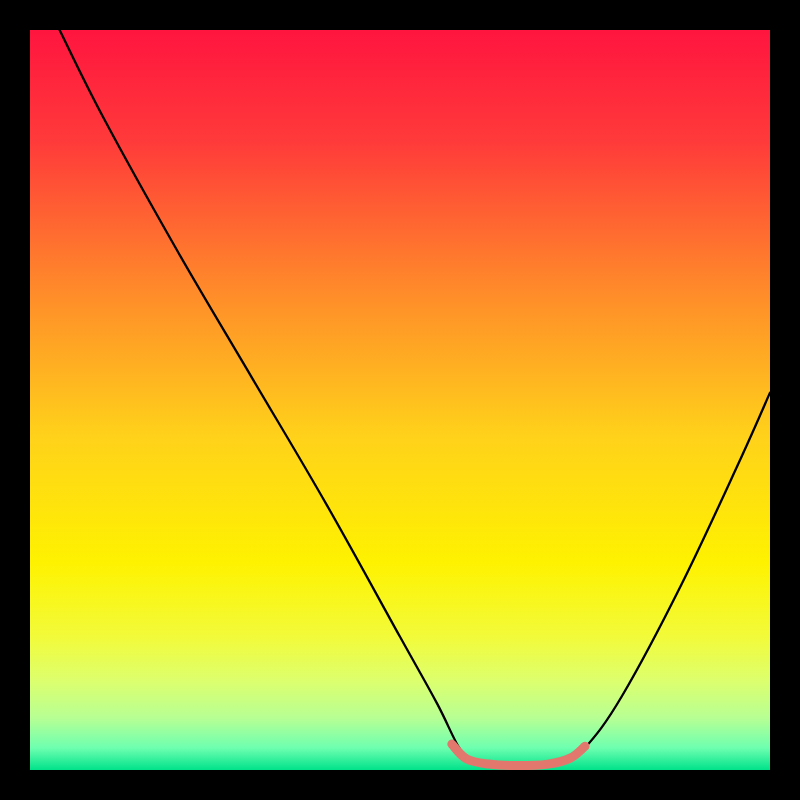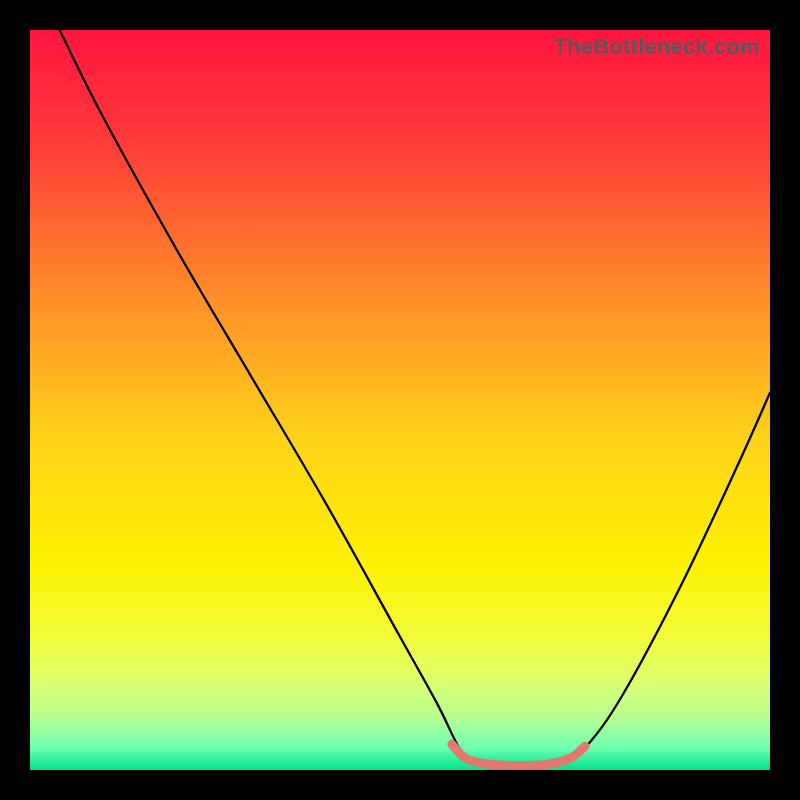--- a/index.html
+++ b/index.html
@@ -44,19 +44,18 @@
     width: 740px;
     height: 740px;
     overflow: visible;
   }
 </style>
 </head>
 <body>
 
 <div class="frame">
   <div class="plot" id="plot" style="background: linear-gradient(rgb(255, 21, 63) 0%, rgb(255, 58, 58) 15%, rgb(255, 138, 42) 35%, rgb(255, 210, 26) 55%, rgb(254, 242, 0) 72%, rgb(242, 251, 58) 82%, rgb(220, 255, 110) 88%, rgb(183, 255, 148) 93%, rgb(110, 255, 176) 97%, rgb(0, 226, 138) 100%);">
-    <div class="watermark">TheBottleneck.com</div>
     <svg class="curves" id="curves" viewBox="0 0 740 740" preserveAspectRatio="none">
         <path d="M 29.6 0 C 37.592 15.983999999999991, 52.688 48.839999999999954, 74 88.79999999999995 C 95.312 128.75999999999996, 121.36 175.38, 148 222 C 174.64 268.62, 195.36 302.51199999999994, 222 347.79999999999995 C 248.64 393.08799999999997, 269.36 426.98, 296 473.6 C 322.64 520.22, 350.02 570.836, 370 606.8 C 389.98 642.7639999999999, 396.34400000000005 653.42, 407.00000000000006 673.4 C 417.65600000000006 693.38, 422.54 707.1439999999999, 429.2 717.8 C 435.85999999999996 728.456, 436.008 729.27, 444 732.6 C 451.992 735.9300000000001, 462.944 735.634, 473.6 736.3 C 484.25600000000003 736.9659999999999, 492.54400000000004 736.9659999999999, 503.20000000000005 736.3 C 513.856 735.634, 523.476 735.9300000000001, 532.8 732.6 C 542.1239999999999 729.27, 544.3439999999999 729.788, 555 717.8 C 565.6560000000001 705.8119999999999, 574.684 695.304, 592 666 C 609.316 636.696, 629.888 597.624, 651.2 555 C 672.5120000000001 512.376, 694.4159999999999 463.832, 710.4 429.2 C 726.384 394.568, 734.672 374.58799999999997, 740 362.59999999999997" fill="none" stroke="#000000" stroke-width="2.3" stroke-linecap="round" stroke-linejoin="round"></path>
         <path d="M 421.79999999999995 714.1 C 424.46399999999994 716.764, 429.93999999999994 725.3036, 436.59999999999997 728.9 C 443.26 732.4964, 449.476 732.8812, 458.8 734.08 C 468.124 735.2788, 477.744 735.56, 488.40000000000003 735.56 C 499.05600000000004 735.56, 508.67600000000004 735.412, 518 734.08 C 527.324 732.748, 533.54 731.3568, 540.1999999999999 728.16 C 546.8599999999999 724.9631999999999, 552.336 718.4512000000001, 555 716.32" fill="none" stroke="#e2776e" stroke-width="9" stroke-linecap="round" stroke-linejoin="round"></path>
       </svg>
   </div>
 </div>
 
 </body></html>

